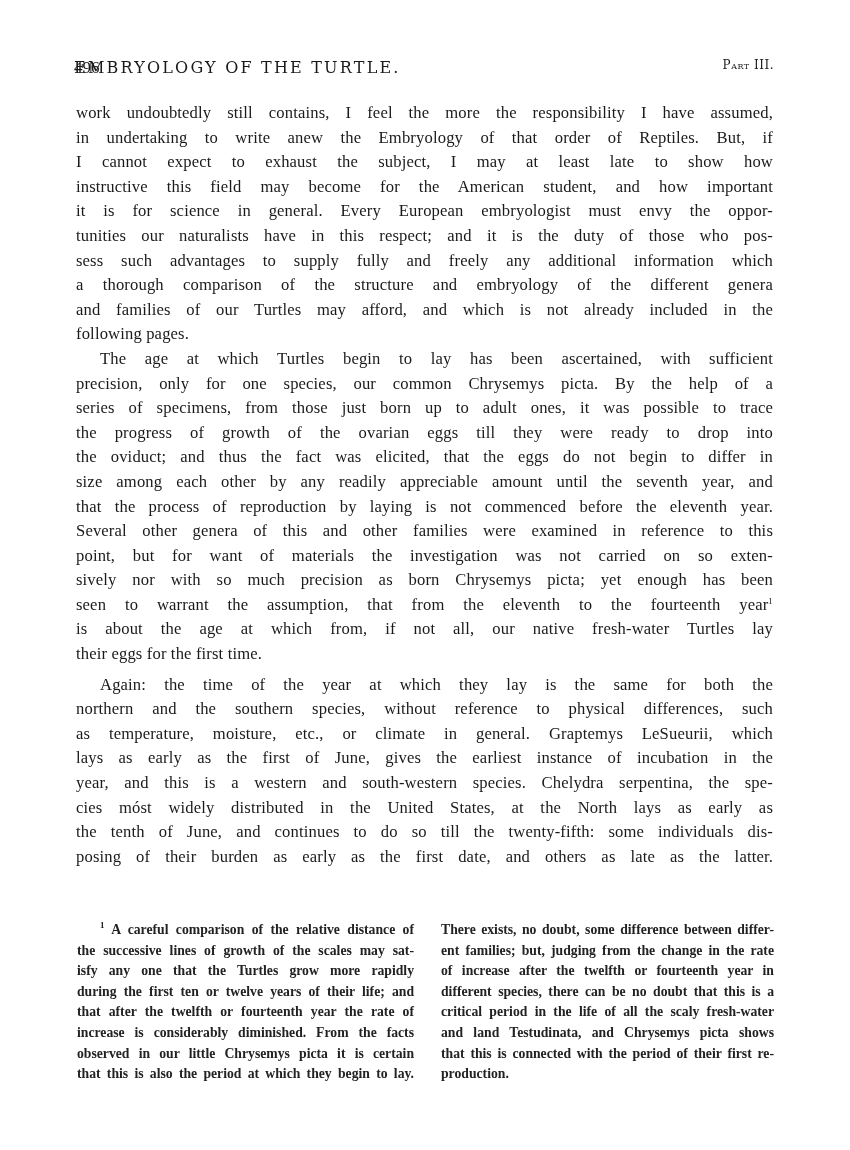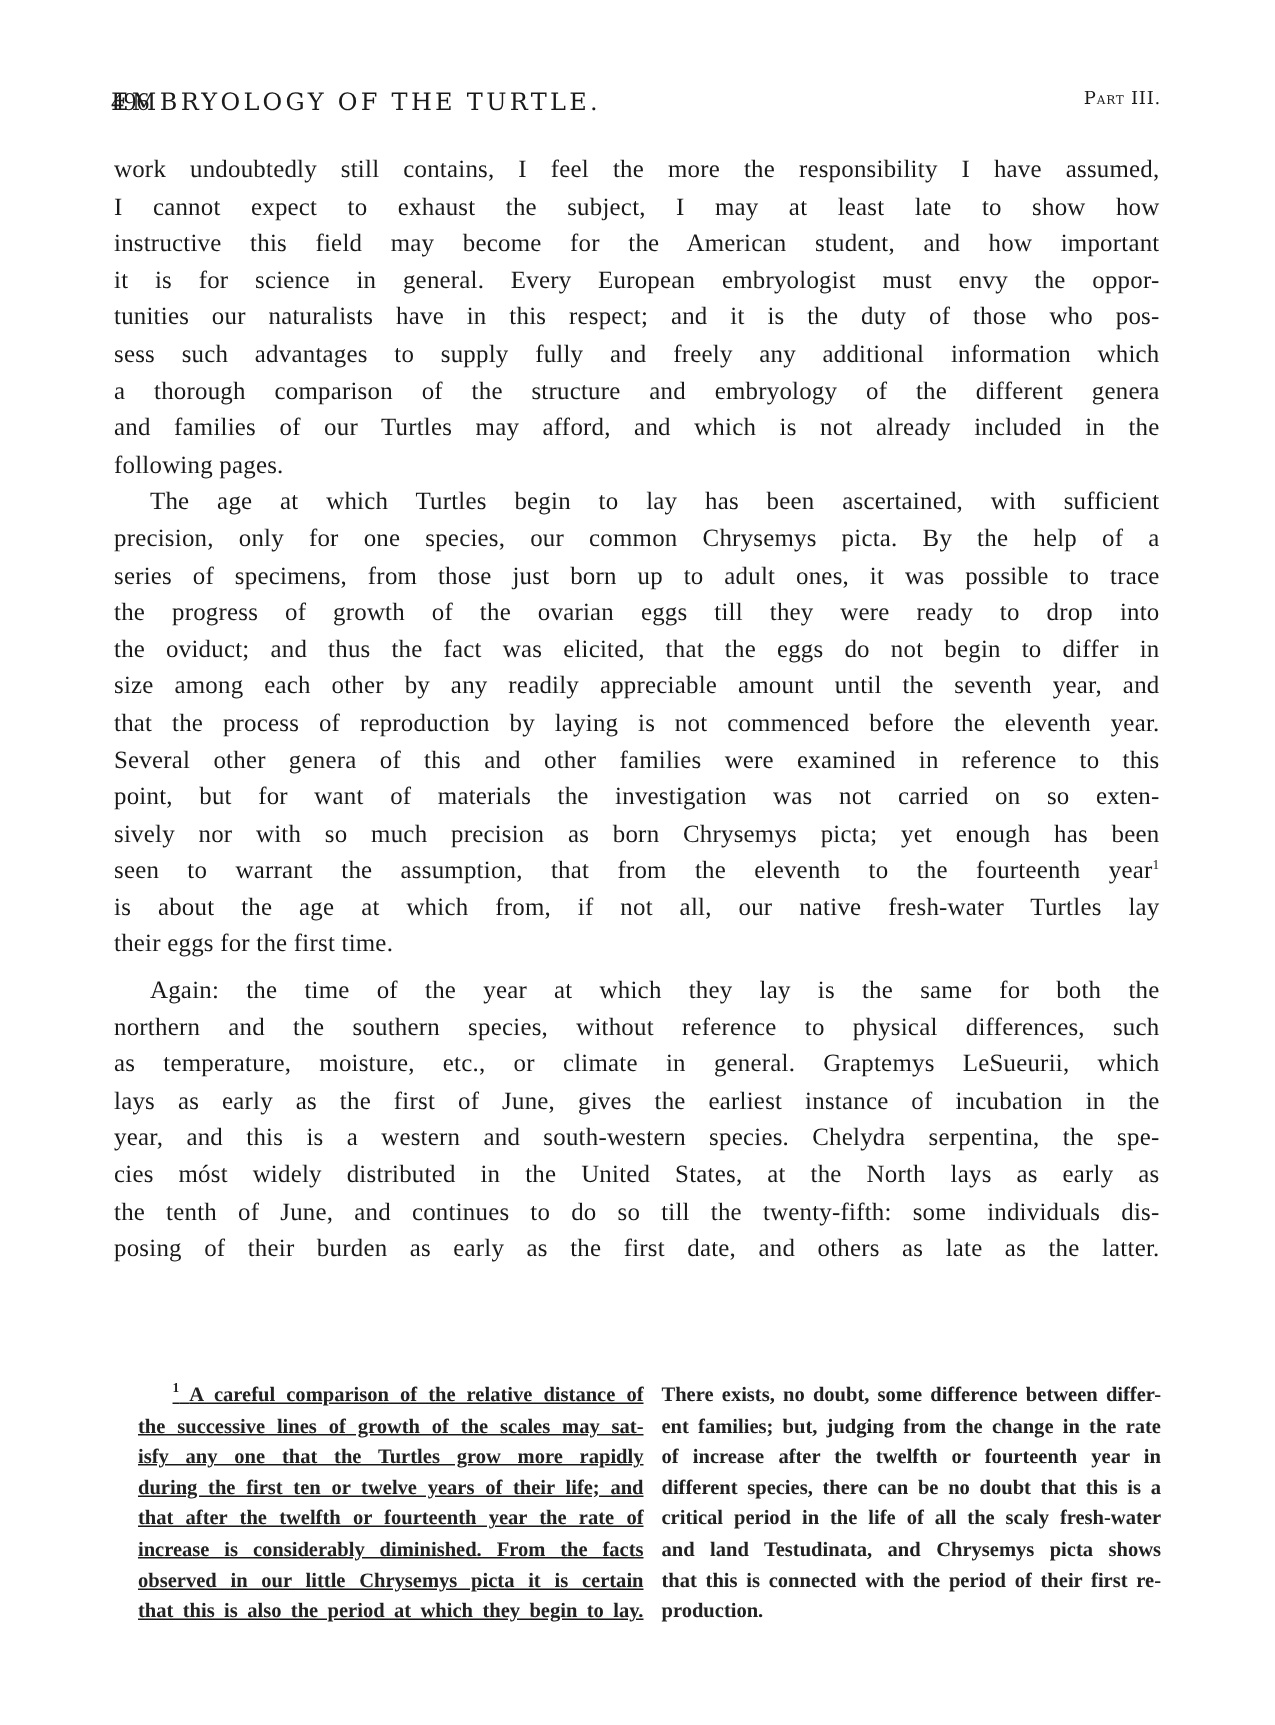--- a/index.html
+++ b/index.html
@@ -7,40 +7,41 @@
   .header { position: absolute; top: 58px; left: 74px; width: 700px; height: 24px; font-family: "Liberation Serif", serif; }
   .pg { position: absolute; left: 0; top: 0; font-size: 17px; font-weight: normal; }
   .running { position: absolute; left: 0; right: 0; top: 0; text-align: left; font-size: 16px; letter-spacing: 2.2px; font-family: "DejaVu Serif", serif; }
   .part { position: absolute; right: 0; top: 0; font-size: 12px; font-variant: small-caps; letter-spacing: 0.5px; font-family: "DejaVu Serif", serif; }
   .body { position: absolute; top: 101px; left: 76px; width: 697px; }
   .line { height: 24.6px; line-height: 24.6px; font-size: 16.6px; white-space: nowrap; text-align: justify; text-align-last: justify; font-family: "Liberation Serif", serif; letter-spacing: 0.15px; }
   .line.last { text-align-last: left; }
   .line.indent { padding-left: 24px; }
   .gap-small { height: 6px; }
   .fn-col { position: absolute; top: 920px; font-family: "Liberation Serif", serif; }
-  .fn-col.left { left: 92px; width: 337px; text-decoration: underline; }
+  .fn-col.left { left: 77px; width: 337px; }
   .fn-col.right { left: 441px; width: 333px; }
   .fline { height: 20.6px; line-height: 20.6px; font-size: 13.7px; white-space: nowrap; text-align: justify; text-align-last: justify; font-weight: bold; color: #222; }
   .fline.last { text-align-last: left; }
   .fline.indent { padding-left: 23px; }
   sup { font-size: 9px; line-height: 0; vertical-align: 6px; }
 </style>
 </head>
 <body>
 
 <div class="header">
   <span class="pg">496</span>
   <span class="running">EMBRYOLOGY OF THE TURTLE.</span>
   <span class="part">Part III.</span>
 </div>
 
 <div class="body">
 
   <div>
     <div class="line">work undoubtedly still contains, I feel the more the responsibility I have assumed,</div>
+    <div class="line">in undertaking to write anew the Embryology of that order of Reptiles.  But, if</div>
     <div class="line">I cannot expect to exhaust the subject, I may at least late to show how</div>
     <div class="line">instructive this field may become for the American student, and how important</div>
     <div class="line">it is for science in general.  Every European embryologist must envy the oppor-</div>
     <div class="line">tunities our naturalists have in this respect; and it is the duty of those who pos-</div>
     <div class="line">sess such advantages to supply fully and freely any additional information which</div>
     <div class="line">a thorough comparison of the structure and embryology of the different genera</div>
     <div class="line">and families of our Turtles may afford, and which is not already included in the</div>
     <div class="line last">following pages.</div>
   </div>
 

